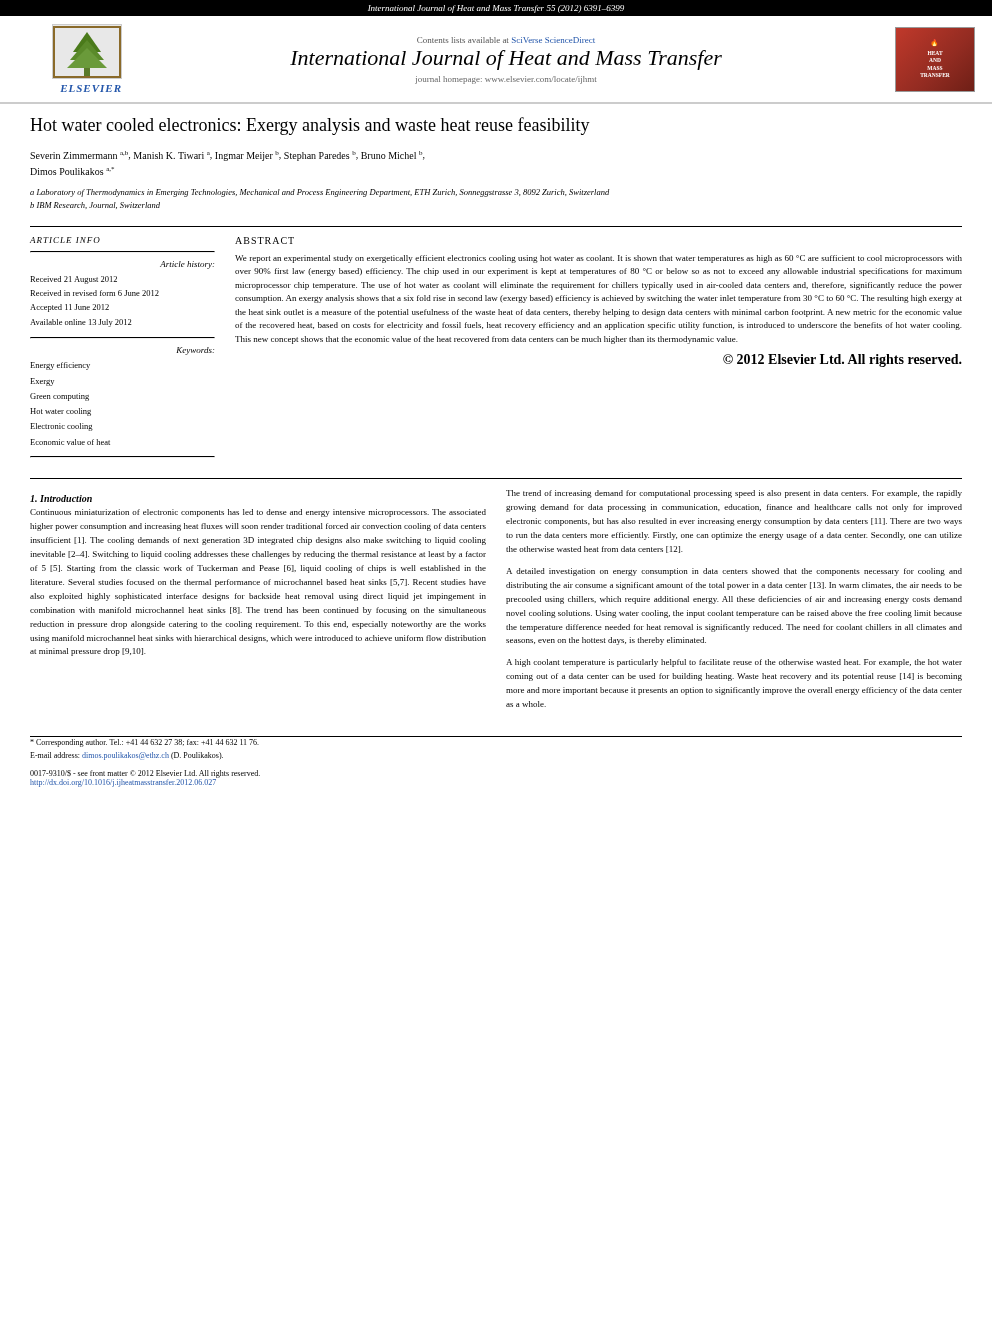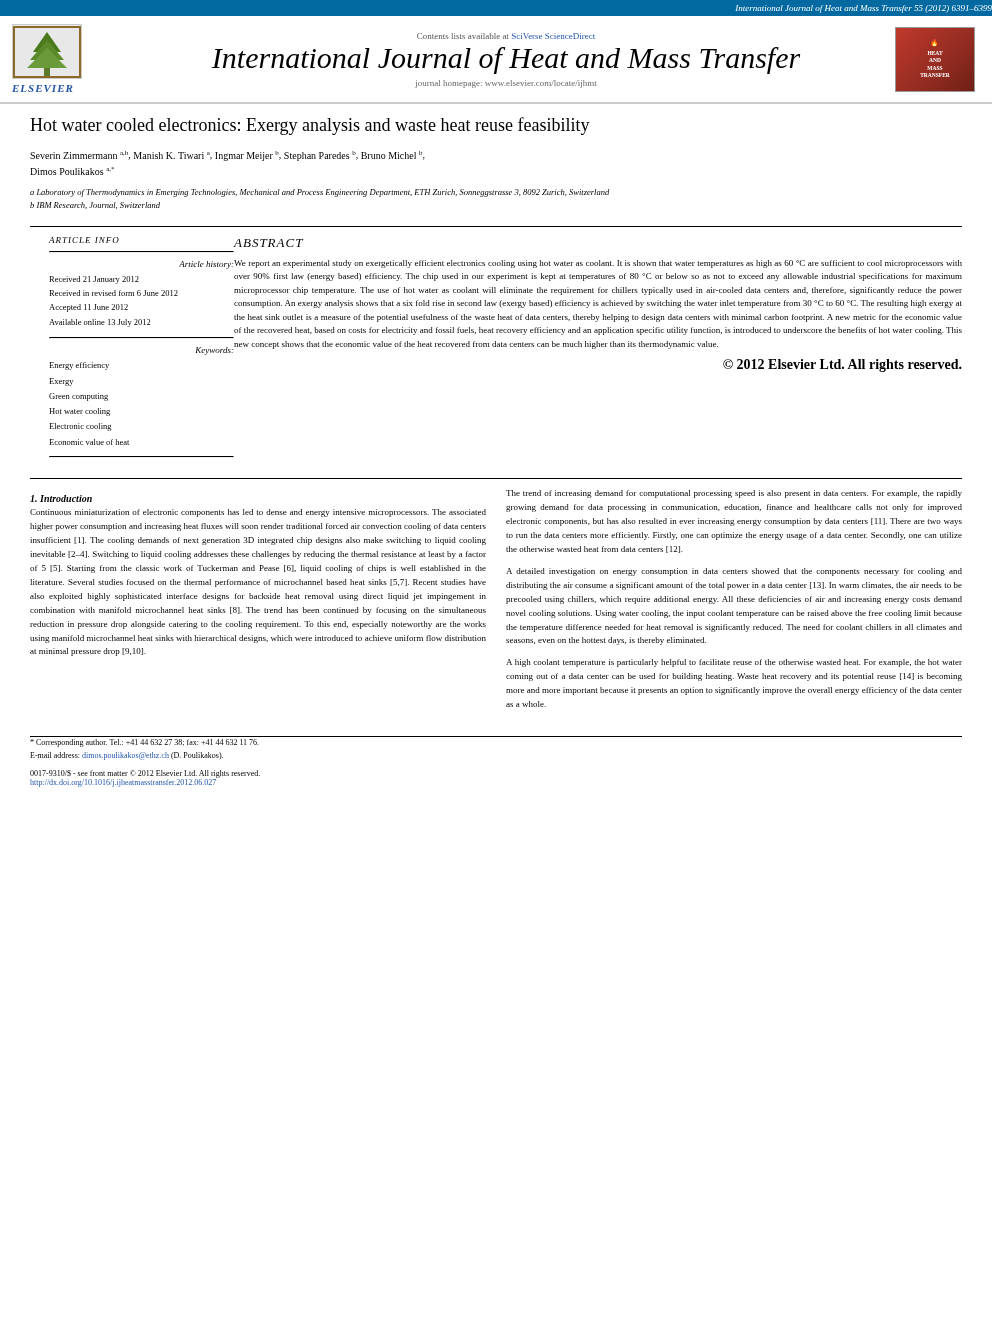--- a/index.html
+++ b/index.html
@@ -7,23 +7,23 @@
       font-family: 'Times New Roman', Times, serif;
       background: #fff;
       color: #000;
       font-size: 10px;
       width: 992px;
       min-height: 1323px;
     }
 
     
     .top-bar {
-      background: #0369a1;
+      background: #000000;
       color: #fff;
-      text-align: right;
+      text-align: center;
       font-size: 9px;
       padding: 3px 0;
       font-style: italic;
     }
 
     
     .journal-header {
       display: flex;
       align-items: center;
       border-bottom: 2px solid #ccc;
@@ -42,21 +42,21 @@
       width: 90px;
       flex-shrink: 0;
       display: flex;
       flex-direction: column;
       align-items: center;
     }
 
     .elsevier-logo {
       display: flex;
       flex-direction: column;
-      align-items: flex-start;
+      align-items: flex-end;
     }
     .elsevier-tree {
       width: 70px;
       height: 55px;
       background: #e8e8e8;
       border: 1px solid #ccc;
       display: flex;
       align-items: center;
       justify-content: center;
       font-size: 7px;
@@ -66,21 +66,21 @@
     }
     .elsevier-label {
       font-size: 11px;
       font-weight: bold;
       color: #2255aa;
       letter-spacing: 1px;
       margin-top: 3px;
       font-style: italic;
     }
     .journal-title-main {
-      font-size: 30px;
+      font-size: 22px;
       font-style: italic;
       color: #000;
       font-weight: normal;
     }
     .journal-homepage {
       font-size: 9px;
       color: #666;
       margin-top: 3px;
     }
 
@@ -134,22 +134,22 @@
 
     .divider-line {
       border: none;
       border-top: 1px solid #000;
       margin: 8px 0;
     }
 
     
     .two-col {
       display: flex;
+      gap: 20px;
       margin-bottom: 14px;
-      margin-left: 19px;
     }
 
     .article-info {
       width: 185px;
       flex-shrink: 0;
       font-size: 9px;
     }
     .article-info h3 {
       font-size: 9px;
       font-style: italic;
@@ -172,22 +172,21 @@
     .keywords-list {
       font-size: 8.5px;
       line-height: 1.8;
     }
 
     .abstract-col {
       flex: 1;
       font-size: 9px;
     }
     .abstract-col h3 {
-      font-size: 13px;
-      font-style: italic;
+      font-size: 10px;
       font-weight: normal;
       letter-spacing: 1px;
       margin-bottom: 6px;
       text-transform: uppercase;
     }
     .abstract-text {
       font-size: 9px;
       line-height: 1.5;
       text-align: justify;
     }
@@ -319,21 +318,21 @@
 
   <hr class="divider-line">
 
   <div class="two-col">
 
     <div class="article-info">
       <h3>ARTICLE INFO</h3>
       <hr class="info-divider">
       <div class="info-section-title">Article history:</div>
       <div class="info-dates">
-        <div>Received 21 January 2012</div>
+        <div>Received 21 August 2012</div>
         <div>Received in revised form 6 June 2012</div>
         <div>Accepted 11 June 2012</div>
         <div>Available online 13 July 2012</div>
       </div>
       <hr class="info-divider">
       <div class="info-section-title">Keywords:</div>
       <div class="keywords-list">
         <div>Energy efficiency</div>
         <div>Exergy</div>
         <div>Green computing</div>

